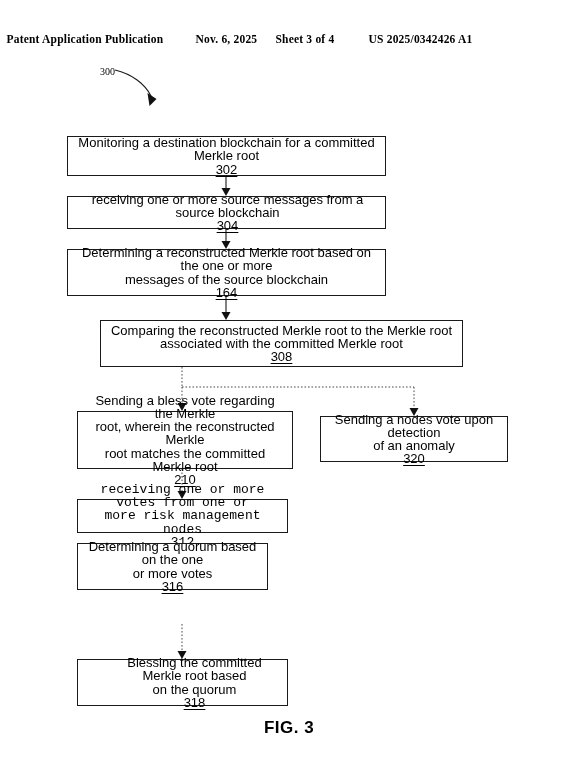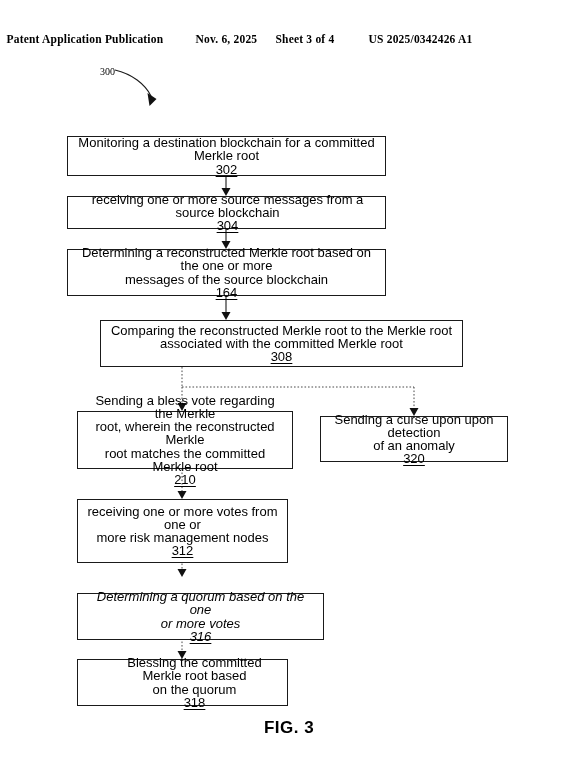--- a/index.html
+++ b/index.html
@@ -76,22 +76,22 @@
     margin-top: 0px;
   }
 
   
   #box-302 { left: 67px;  top: 136px; width: 319px; height: 40px; }
   #box-304 { left: 67px;  top: 196px; width: 319px; height: 33px; padding-left: 10px; }
   #box-306 { left: 67px;  top: 249px; width: 319px; height: 47px; align-items: center; }
   #box-308 { left: 84px;  top: 320px; width: 363px; height: 47px; margin-left: 16px; }
   #box-310 { left: 77px;  top: 411px; width: 216px; height: 58px; }
   #box-320 { left: 320px; top: 416px; width: 188px; height: 46px; }
-  #box-312 { left: 77px;  top: 499px; width: 211px; height: 64px; }
-  #box-316 { left: 77px;  top: 593px; width: 247px; height: 47px; font-style: italic; }
+  #box-312 { left: 77px;  top: 499px; width: 211px; height: 34px; font-family: Liberation Mono, monospace; }
+  #box-316 { left: 77px;  top: 543px; width: 191px; height: 47px; }
   #box-318 { left: 77px;  top: 659px; width: 211px; height: 47px; padding-left: 32px; }
 
   
   .conn {
     position: absolute;
     left: 0;
     top: 0;
     width: 578px;
     height: 772px;
     pointer-events: none;
@@ -182,21 +182,21 @@
 </div>
 
 <div class="fbox" id="box-310">
   <span class="ftext">Sending a bless vote regarding the Merkle
 root, wherein the reconstructed Merkle
 root matches the committed Merkle root</span>
   <span class="fnum">210</span>
 </div>
 
 <div class="fbox" id="box-320">
-  <span class="ftext">Sending a curse upon upon detection
+  <span class="ftext">Sending a nodes vote upon detection
 of an anomaly</span>
   <span class="fnum">320</span>
 </div>
 
 <div class="fbox" id="box-312">
   <span class="ftext">receiving one or more votes from one or
 more risk management nodes</span>
   <span class="fnum">312</span>
 </div>
 

